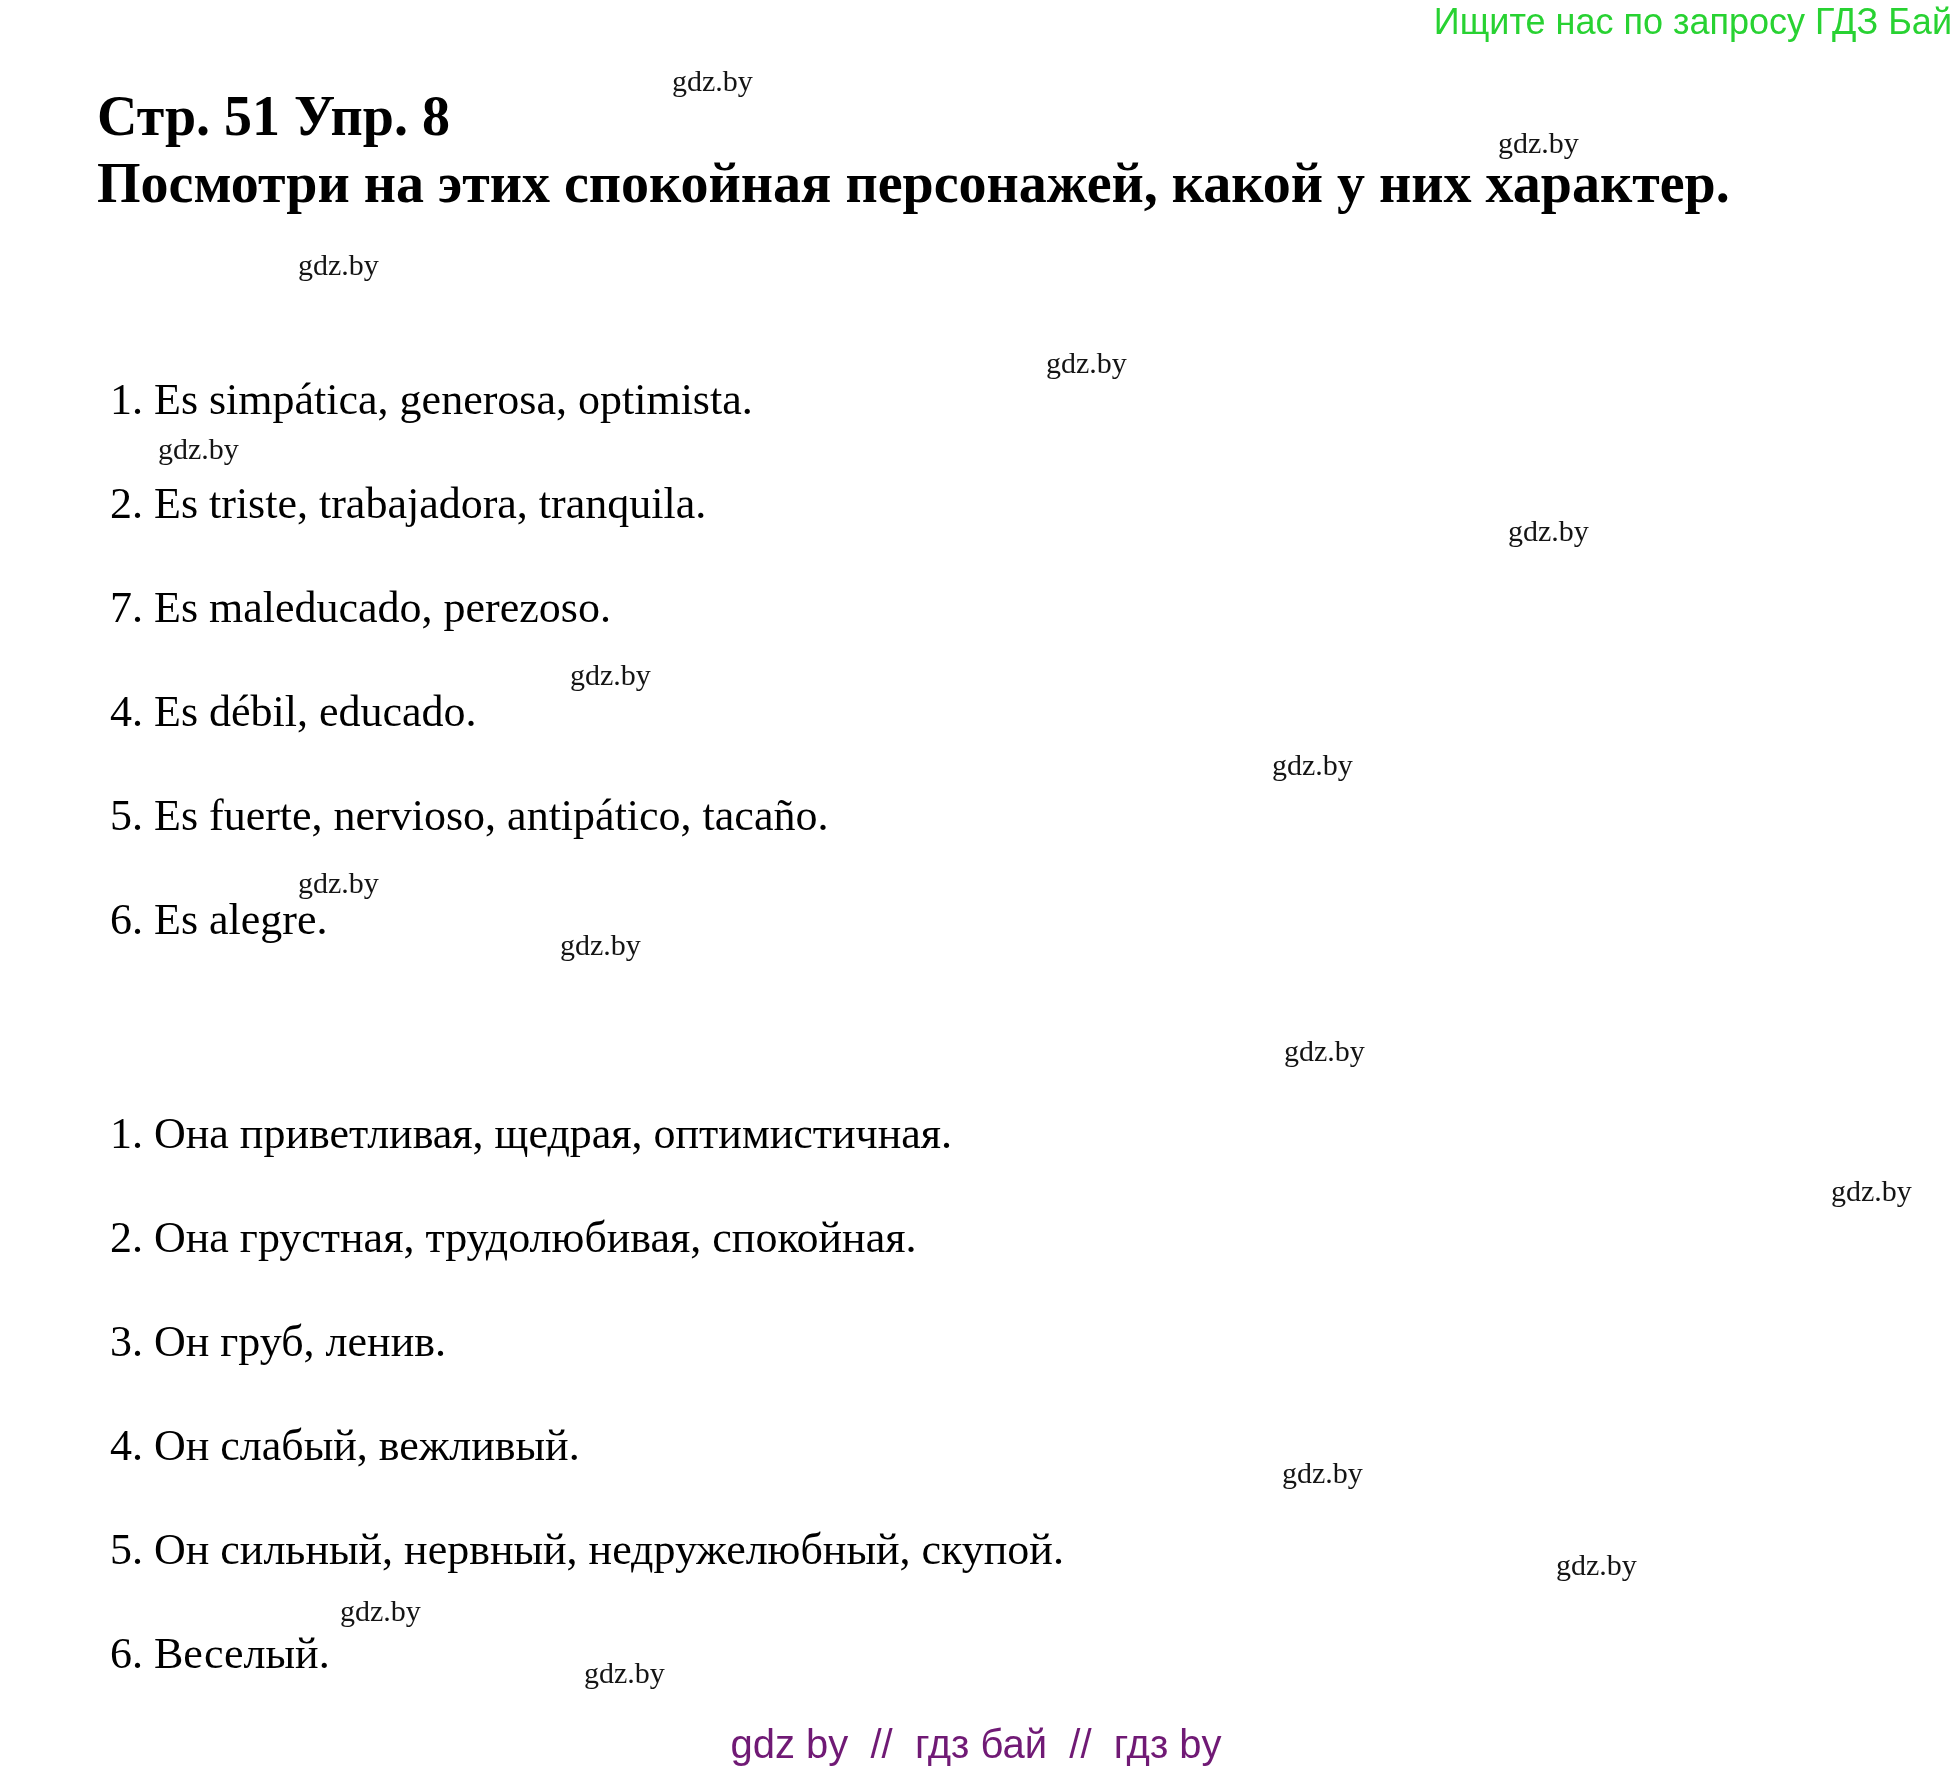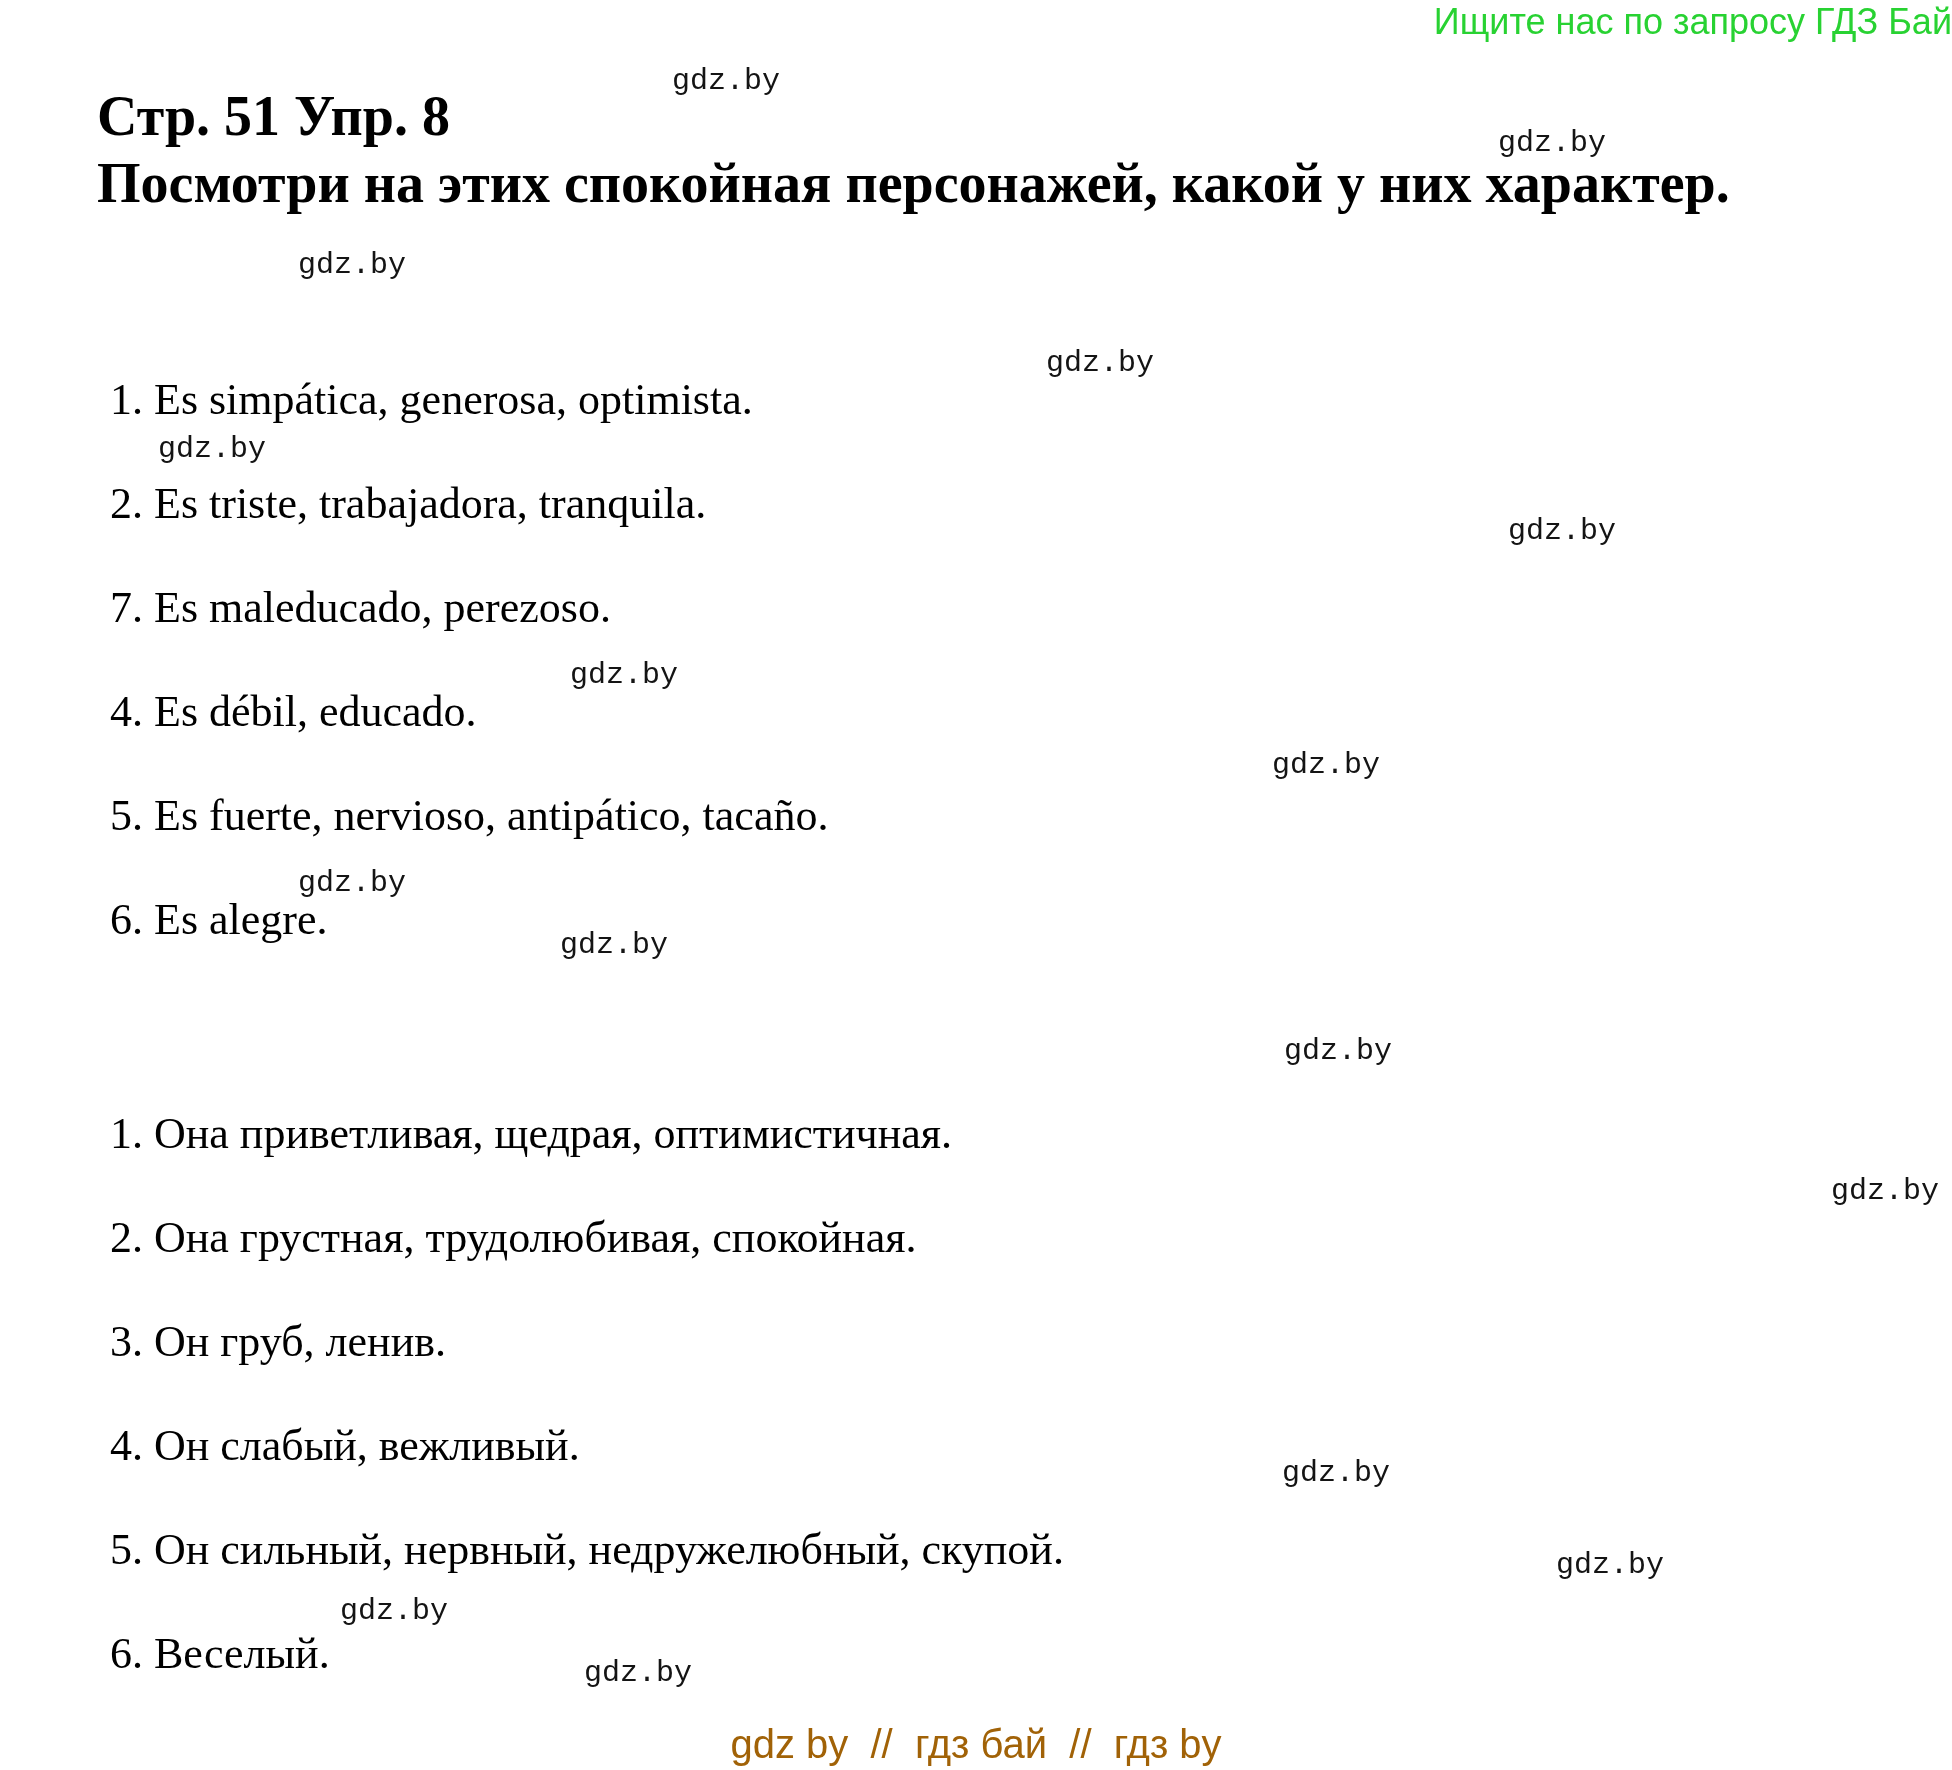--- a/index.html
+++ b/index.html
@@ -51,21 +51,21 @@
     font-size: 44px;
     line-height: 104px;
   }
   #spanish-list { top: 348px; }
   #russian-list { top: 1082px; }
   .list-item {
     white-space: nowrap;
   }
   .watermark {
     position: absolute;
-    font-family: Liberation Mono, monospace;
+    font-family: Liberation Serif, serif;
     font-size: 30px;
     line-height: 34px;
     color: #141414;
     white-space: nowrap;
   }
   .footer {
     position: absolute;
     top: 1720px;
     left: 0;
     width: 100%;
@@ -117,15 +117,15 @@
       <span class="watermark" style="left: 298px; top: 866px;">gdz.by</span>
       <span class="watermark" style="left: 560px; top: 928px;">gdz.by</span>
       <span class="watermark" style="left: 1284px; top: 1034px;">gdz.by</span>
       <span class="watermark" style="left: 1831px; top: 1174px;">gdz.by</span>
       <span class="watermark" style="left: 1282px; top: 1456px;">gdz.by</span>
       <span class="watermark" style="left: 1556px; top: 1548px;">gdz.by</span>
       <span class="watermark" style="left: 340px; top: 1594px;">gdz.by</span>
       <span class="watermark" style="left: 584px; top: 1656px;">gdz.by</span>
     </div>
 
-  <div class="footer" style="color: #a16207;">gdz by  //  гдз бай  //  гдз by</div>
+  <div class="footer" style="color: #701a75;">gdz by  //  гдз бай  //  гдз by</div>
 
 </div>
 
 </body></html>

